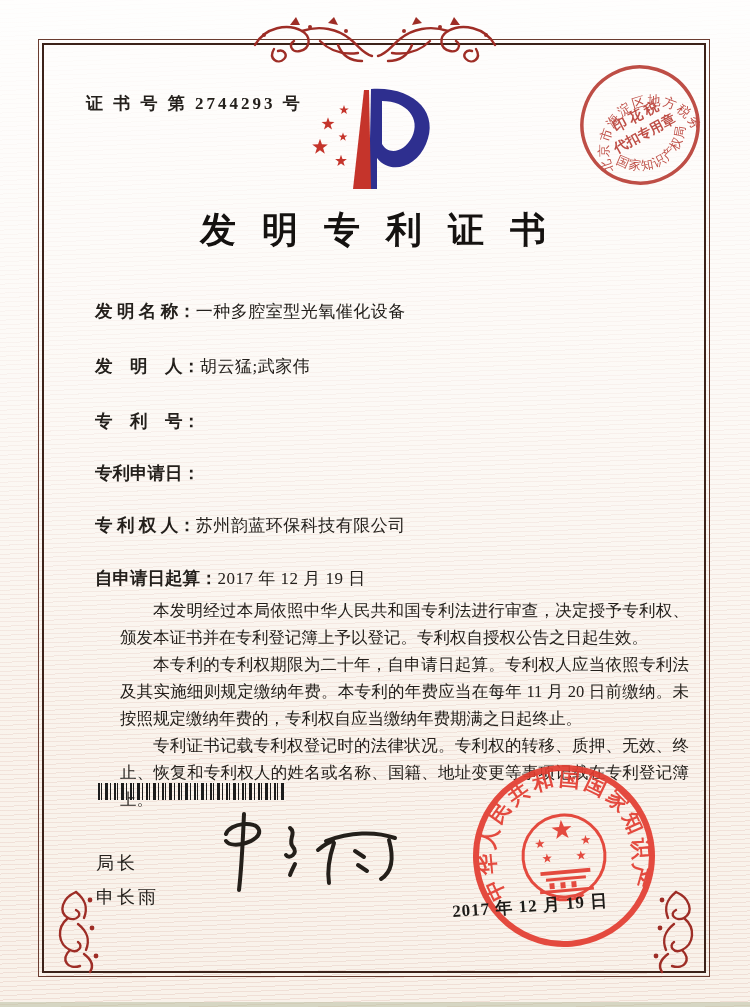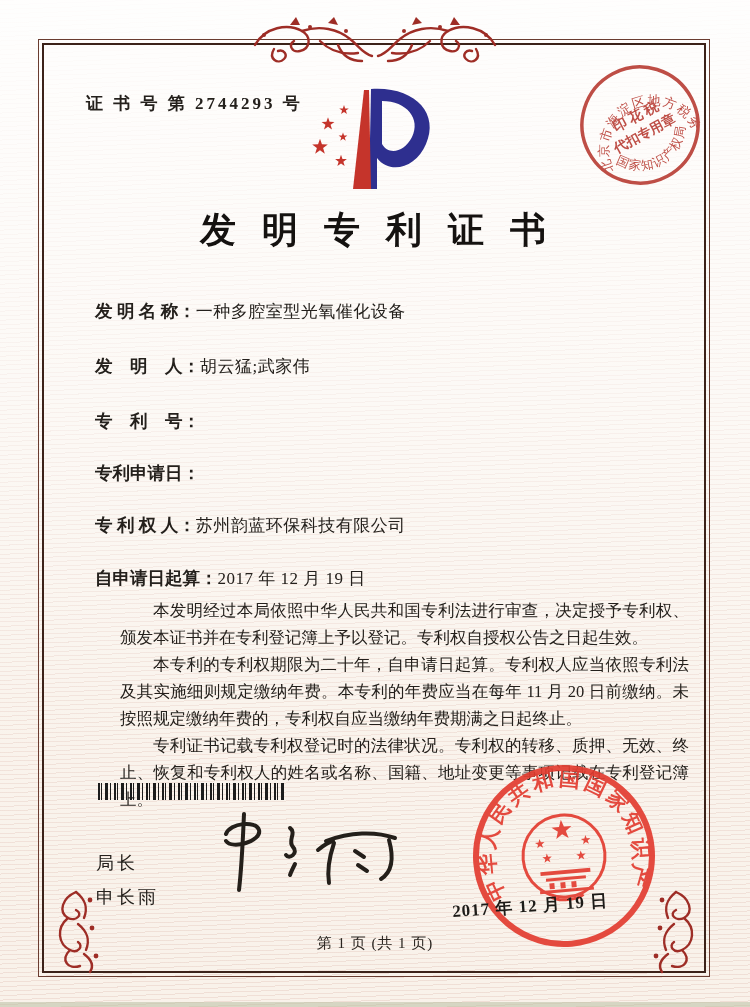--- a/index.html
+++ b/index.html
@@ -228,16 +228,15 @@
         <rect x="79" y="122" width="5" height="6"></rect>
         <rect x="90" y="122" width="5" height="6"></rect>
         <rect x="101" y="122" width="5" height="6"></rect>
         <rect x="69" y="129" width="54" height="3"></rect>
         <path d="M80,136 A 18,7 0 0 0 112,136" fill="none" stroke="#e23c30" stroke-width="3"></path>
       </g>
     </g>
   </svg>
   <div class="seal-date">2017 年 12 月 19 日</div>
 
-  <div class="footer">第 1 页 (共 1 页)</div>
 
   <div class="scan-strip"></div>
 </div>
 
 </body></html>

